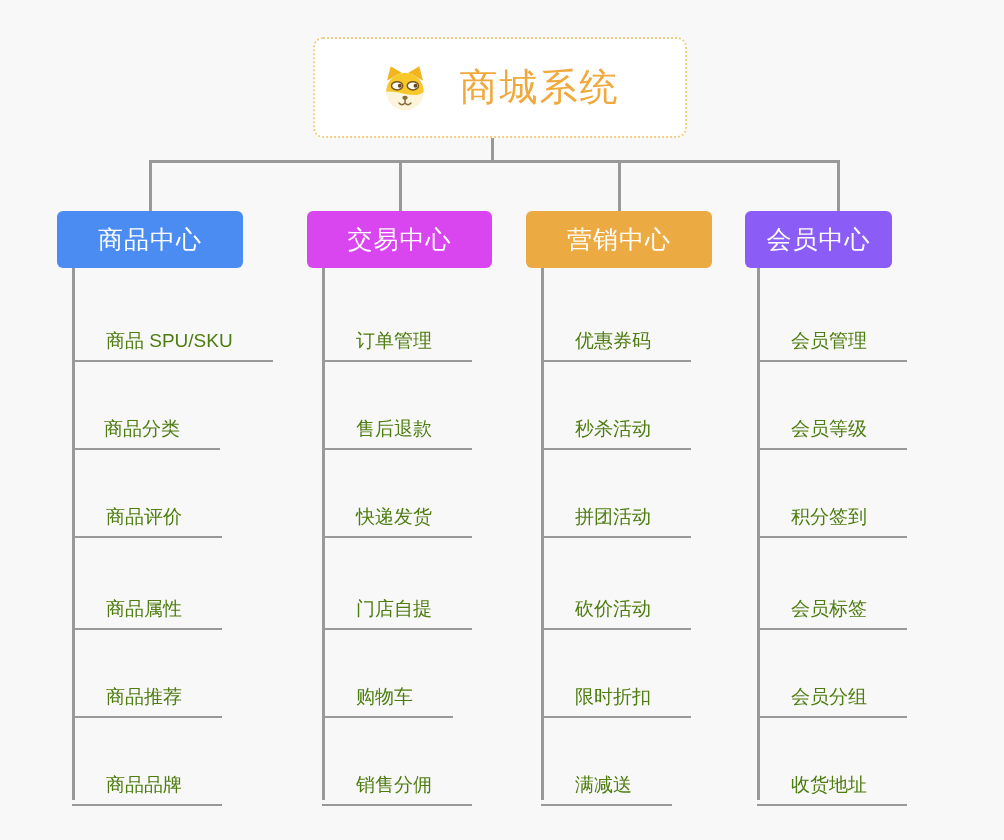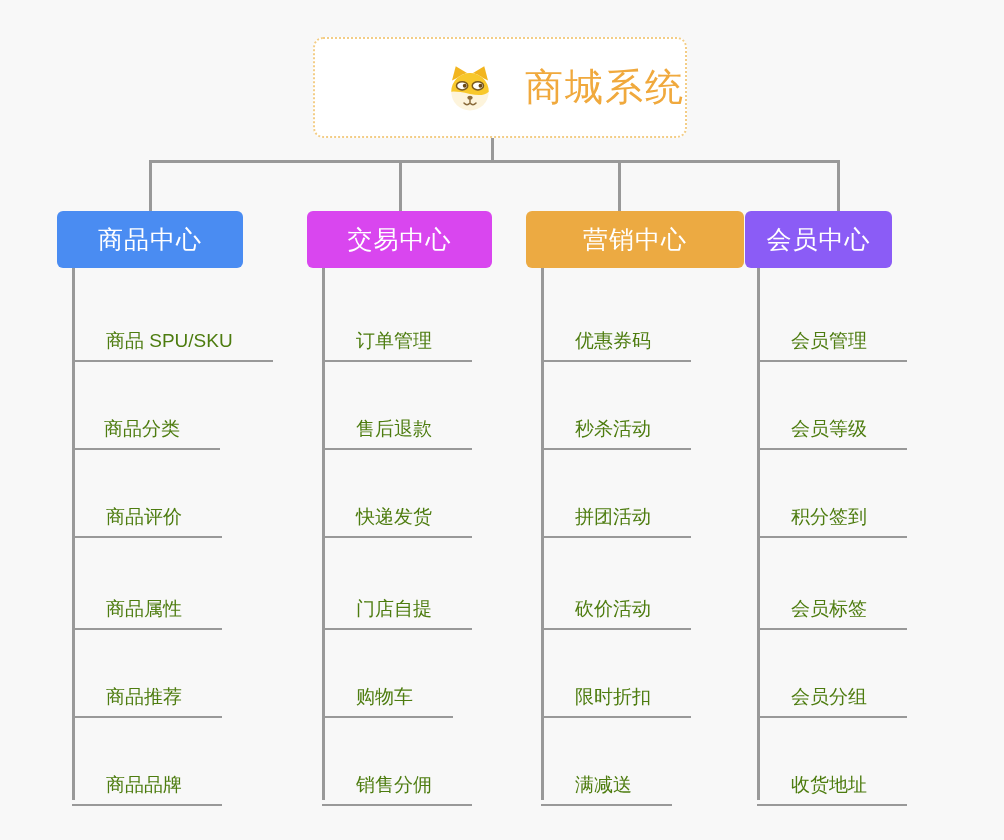--- a/index.html
+++ b/index.html
@@ -8,21 +8,21 @@
     background:#f8f8f8;
     font-family:"Liberation Sans","DejaVu Sans",sans-serif;
   }
   .canvas{position:absolute;inset:0;}
 
   
   .root-node{
     position:absolute;left:313px;top:37px;width:374px;height:101px;
     background:#ffffff;border:2px dotted #f3cd86;border-radius:10px;
     box-sizing:border-box;
-    display:flex;align-items:center;justify-content:flex-end;gap:31px;
+    display:flex;align-items:center;justify-content:center;gap:31px;
     cursor:default;
   }
   .root-label{
     font-size:38px;font-weight:500;color:#f0a93d;letter-spacing:2px;white-space:nowrap;
   }
   .dog-icon{width:48px;height:48px;display:inline-flex;}
   .dog-icon svg{width:100%;height:100%;}
 
   
   .conn{position:absolute;background:#999999;}
@@ -100,21 +100,21 @@
       </div>
       <div class="column" style="left: 322px;">
         <div class="vline"></div>
         <div class="child-node" style="top: 48px;">订单管理</div>
         <div class="child-node" style="top: 136px;">售后退款</div>
         <div class="child-node" style="top: 224px;">快递发货</div>
         <div class="child-node" style="top: 316px;">门店自提</div>
         <div class="child-node" style="top: 404px;">购物车</div>
         <div class="child-node" style="top: 492px;">销售分佣</div>
       </div>
-      <div class="branch-box" style="left: 526px; width: 218px; background: rgb(236, 170, 66);">
+      <div class="branch-box" style="left: 526px; width: 186px; background: rgb(236, 170, 66);">
         <span>营销中心</span>
       </div>
       <div class="column" style="left: 541px;">
         <div class="vline"></div>
         <div class="child-node" style="top: 48px;">优惠券码</div>
         <div class="child-node" style="top: 136px;">秒杀活动</div>
         <div class="child-node" style="top: 224px;">拼团活动</div>
         <div class="child-node" style="top: 316px;">砍价活动</div>
         <div class="child-node" style="top: 404px;">限时折扣</div>
         <div class="child-node" style="top: 492px;">满减送</div>

